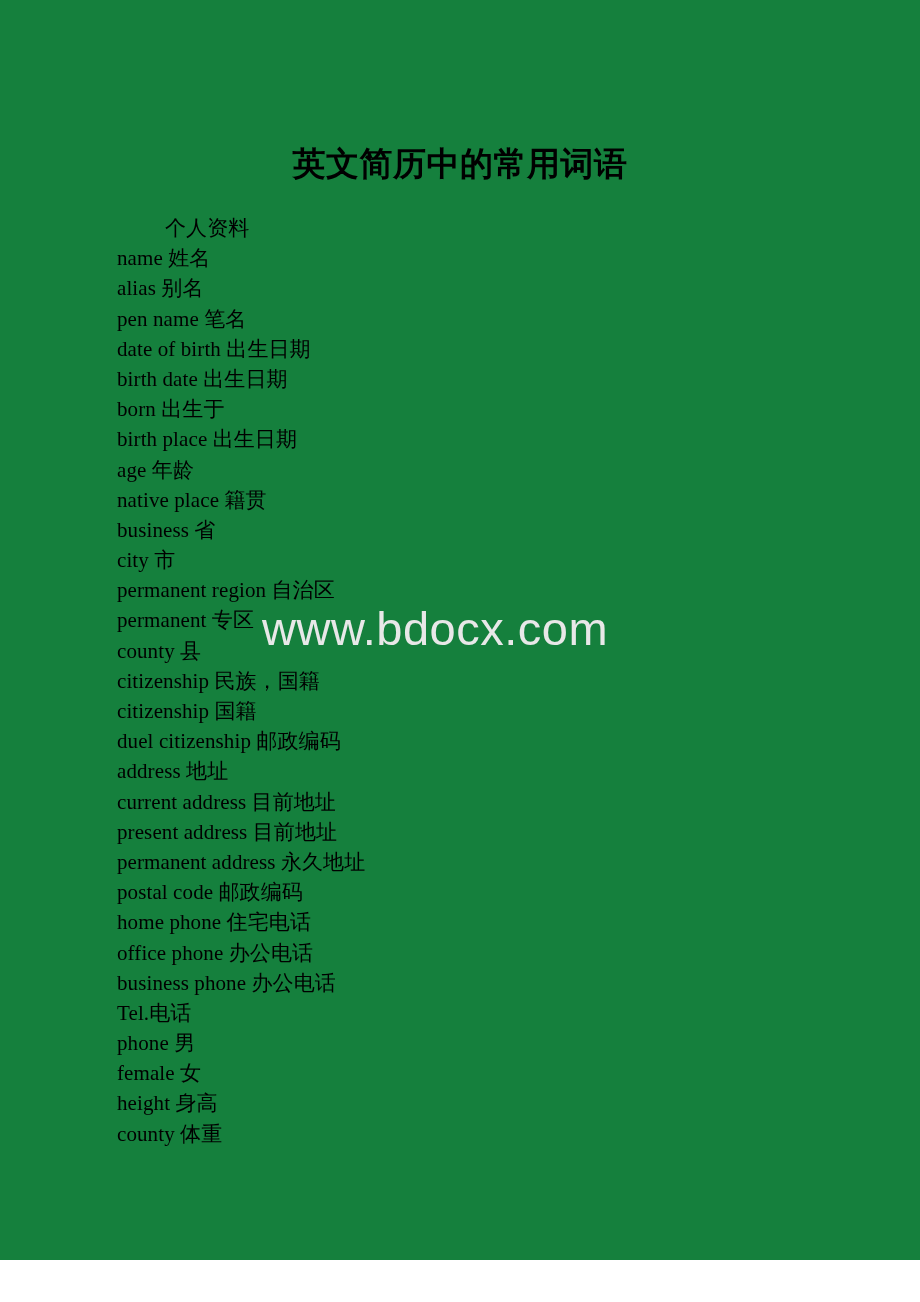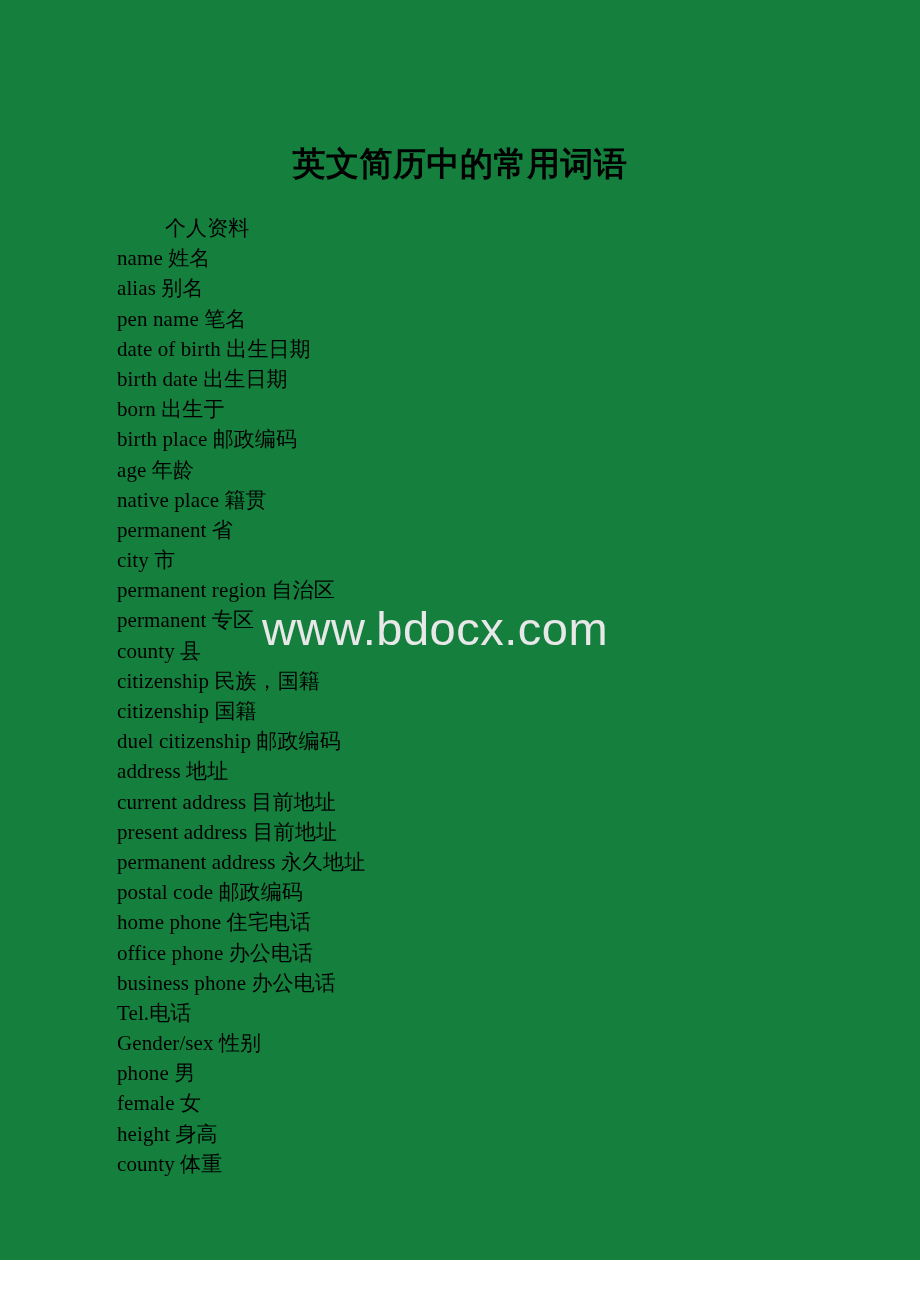--- a/index.html
+++ b/index.html
@@ -104,41 +104,40 @@
     <h1 class="doc-title">英文简历中的常用词语</h1>
 
     <ul class="term-list">
         <li class="term-line indented">个人资料</li>
         <li class="term-line">name 姓名</li>
         <li class="term-line">alias 别名</li>
         <li class="term-line">pen name 笔名</li>
         <li class="term-line">date of birth 出生日期</li>
         <li class="term-line">birth date 出生日期</li>
         <li class="term-line">born 出生于</li>
-        <li class="term-line">birth place 邮政编码</li>
+        <li class="term-line">birth place 出生日期</li>
         <li class="term-line">age 年龄</li>
         <li class="term-line">native place 籍贯</li>
-        <li class="term-line">permanent 省</li>
+        <li class="term-line">business 省</li>
         <li class="term-line">city 市</li>
         <li class="term-line">permanent region 自治区</li>
         <li class="term-line">permanent 专区</li>
         <li class="term-line">county 县</li>
         <li class="term-line">citizenship 民族，国籍</li>
         <li class="term-line">citizenship 国籍</li>
         <li class="term-line">duel citizenship 邮政编码</li>
         <li class="term-line">address 地址</li>
         <li class="term-line">current address 目前地址</li>
         <li class="term-line">present address 目前地址</li>
         <li class="term-line">permanent address 永久地址</li>
         <li class="term-line">postal code 邮政编码</li>
         <li class="term-line">home phone 住宅电话</li>
         <li class="term-line">office phone 办公电话</li>
         <li class="term-line">business phone 办公电话</li>
         <li class="term-line">Tel.电话</li>
-        <li class="term-line">Gender/sex 性别</li>
         <li class="term-line">phone 男</li>
         <li class="term-line">female 女</li>
         <li class="term-line">height 身高</li>
         <li class="term-line">county 体重</li>
       </ul>
 
   </div>
 
 </div>
 

